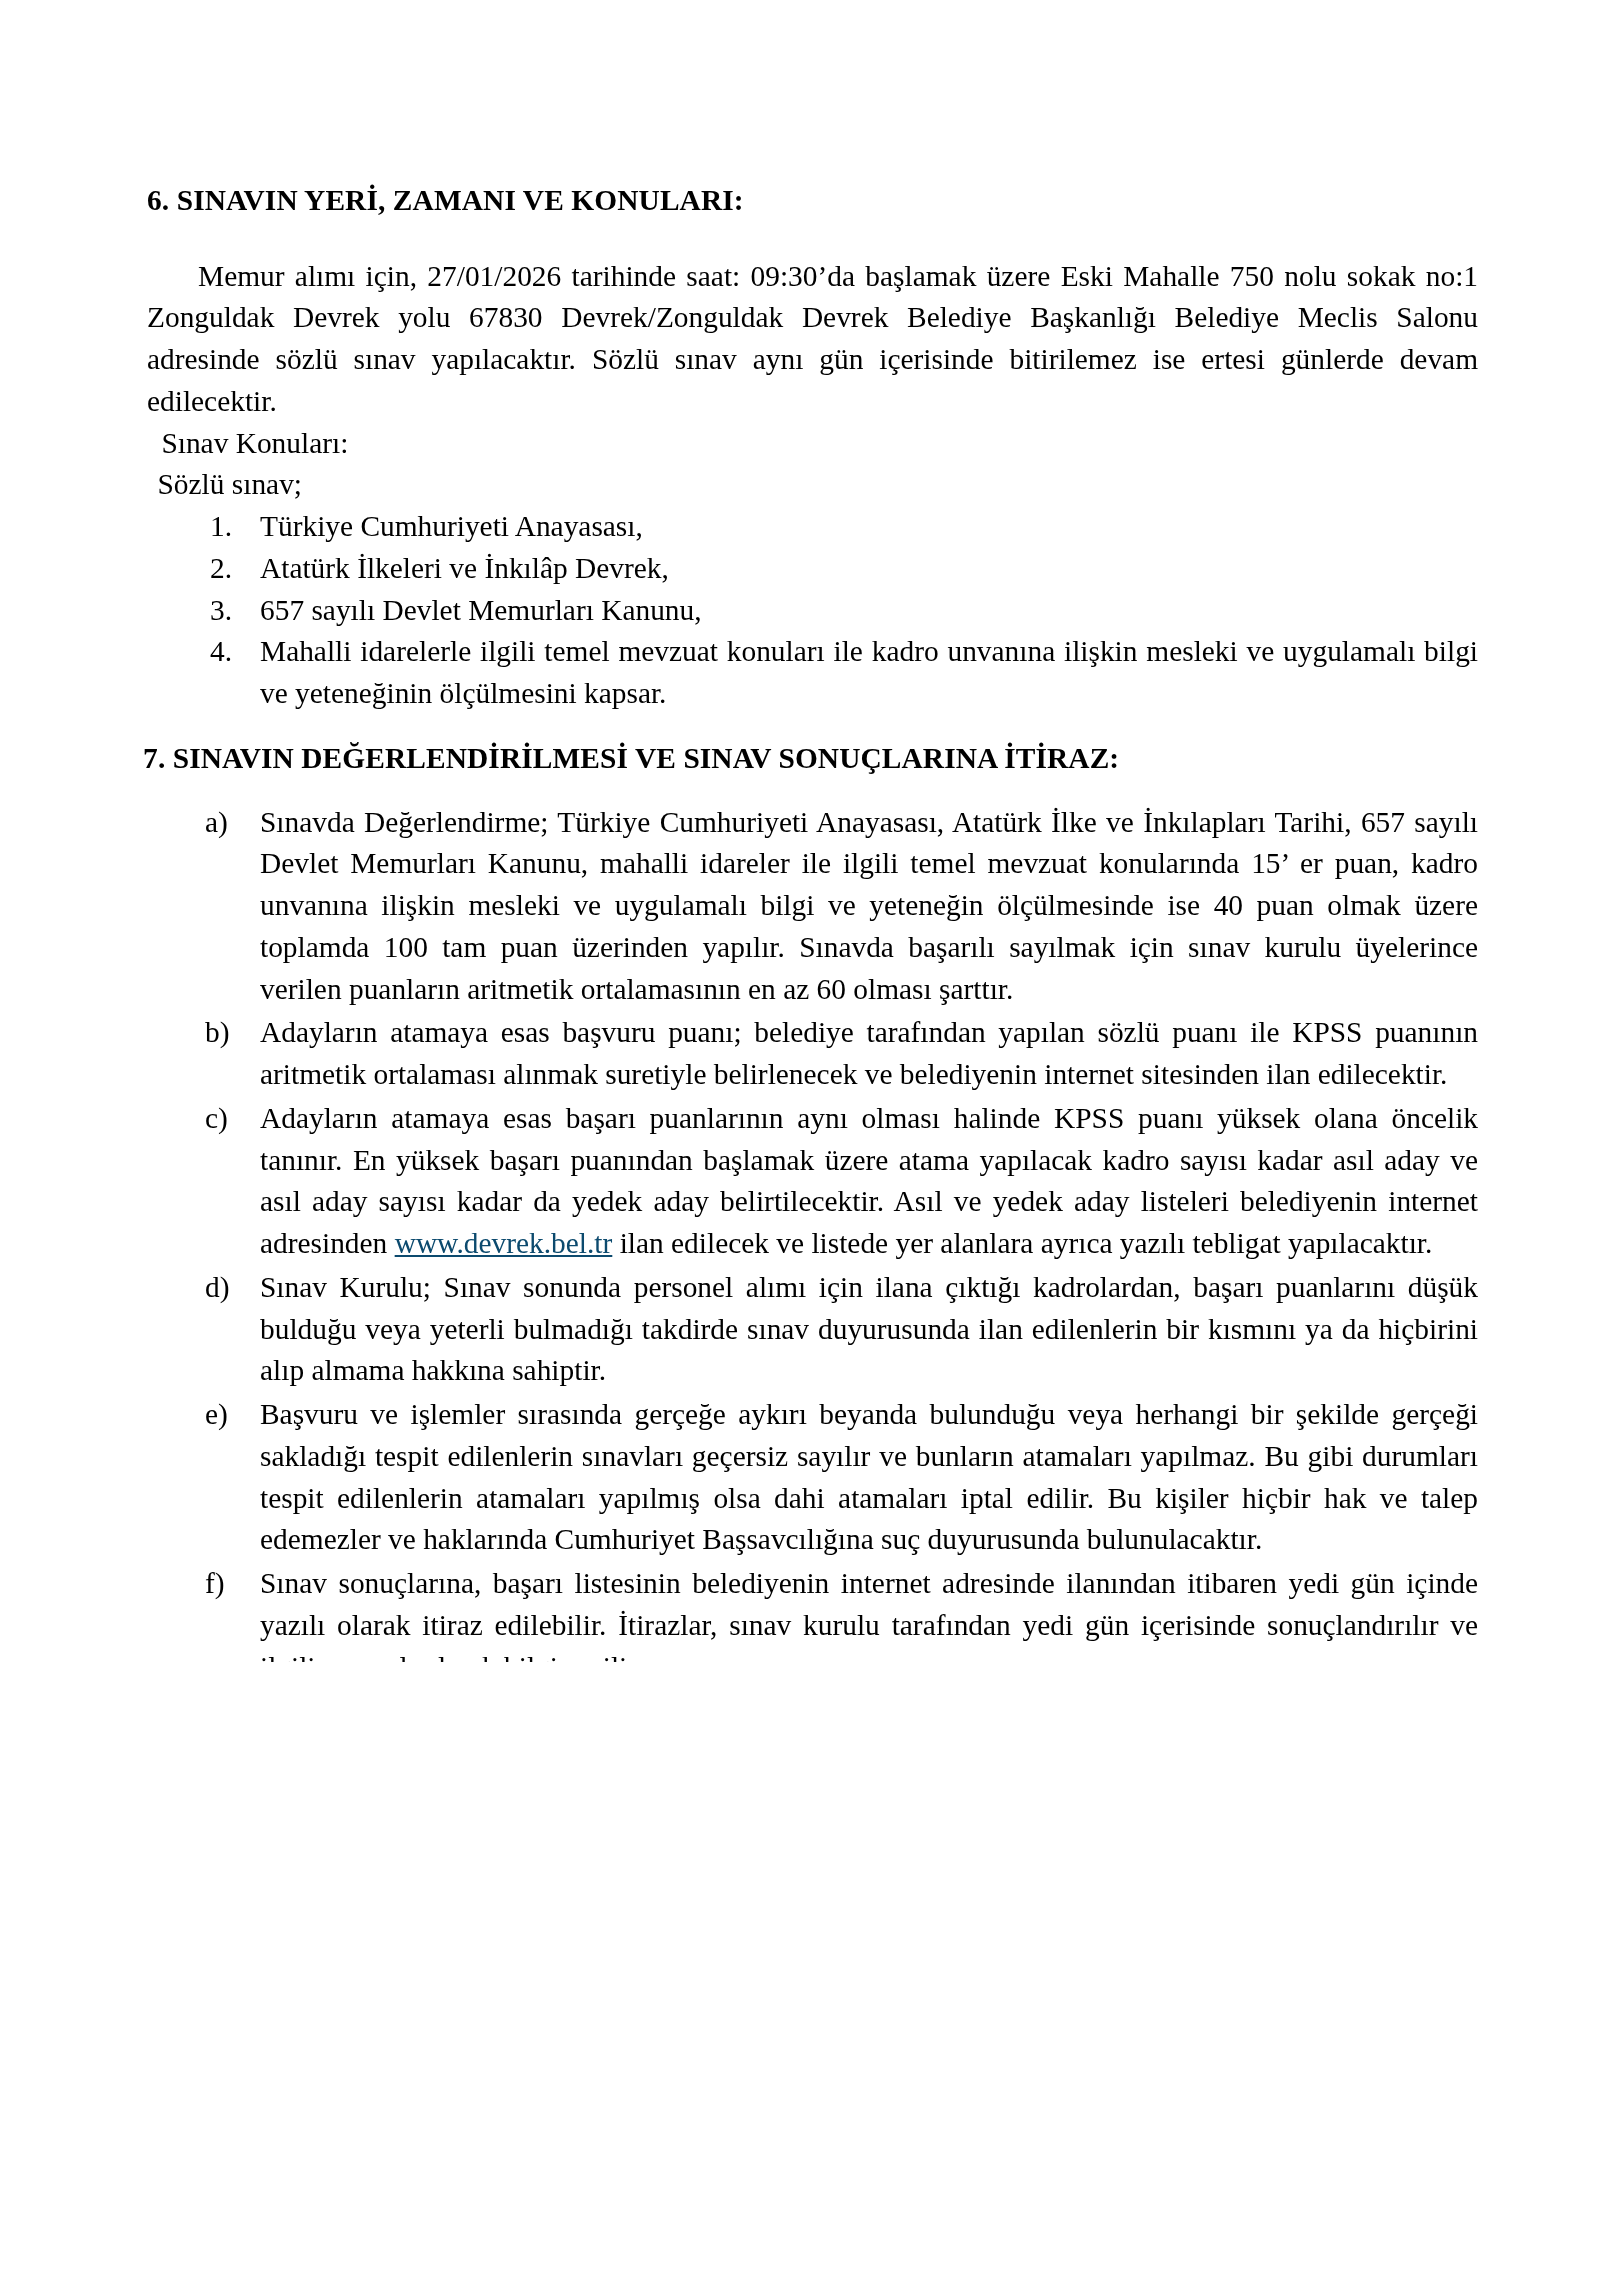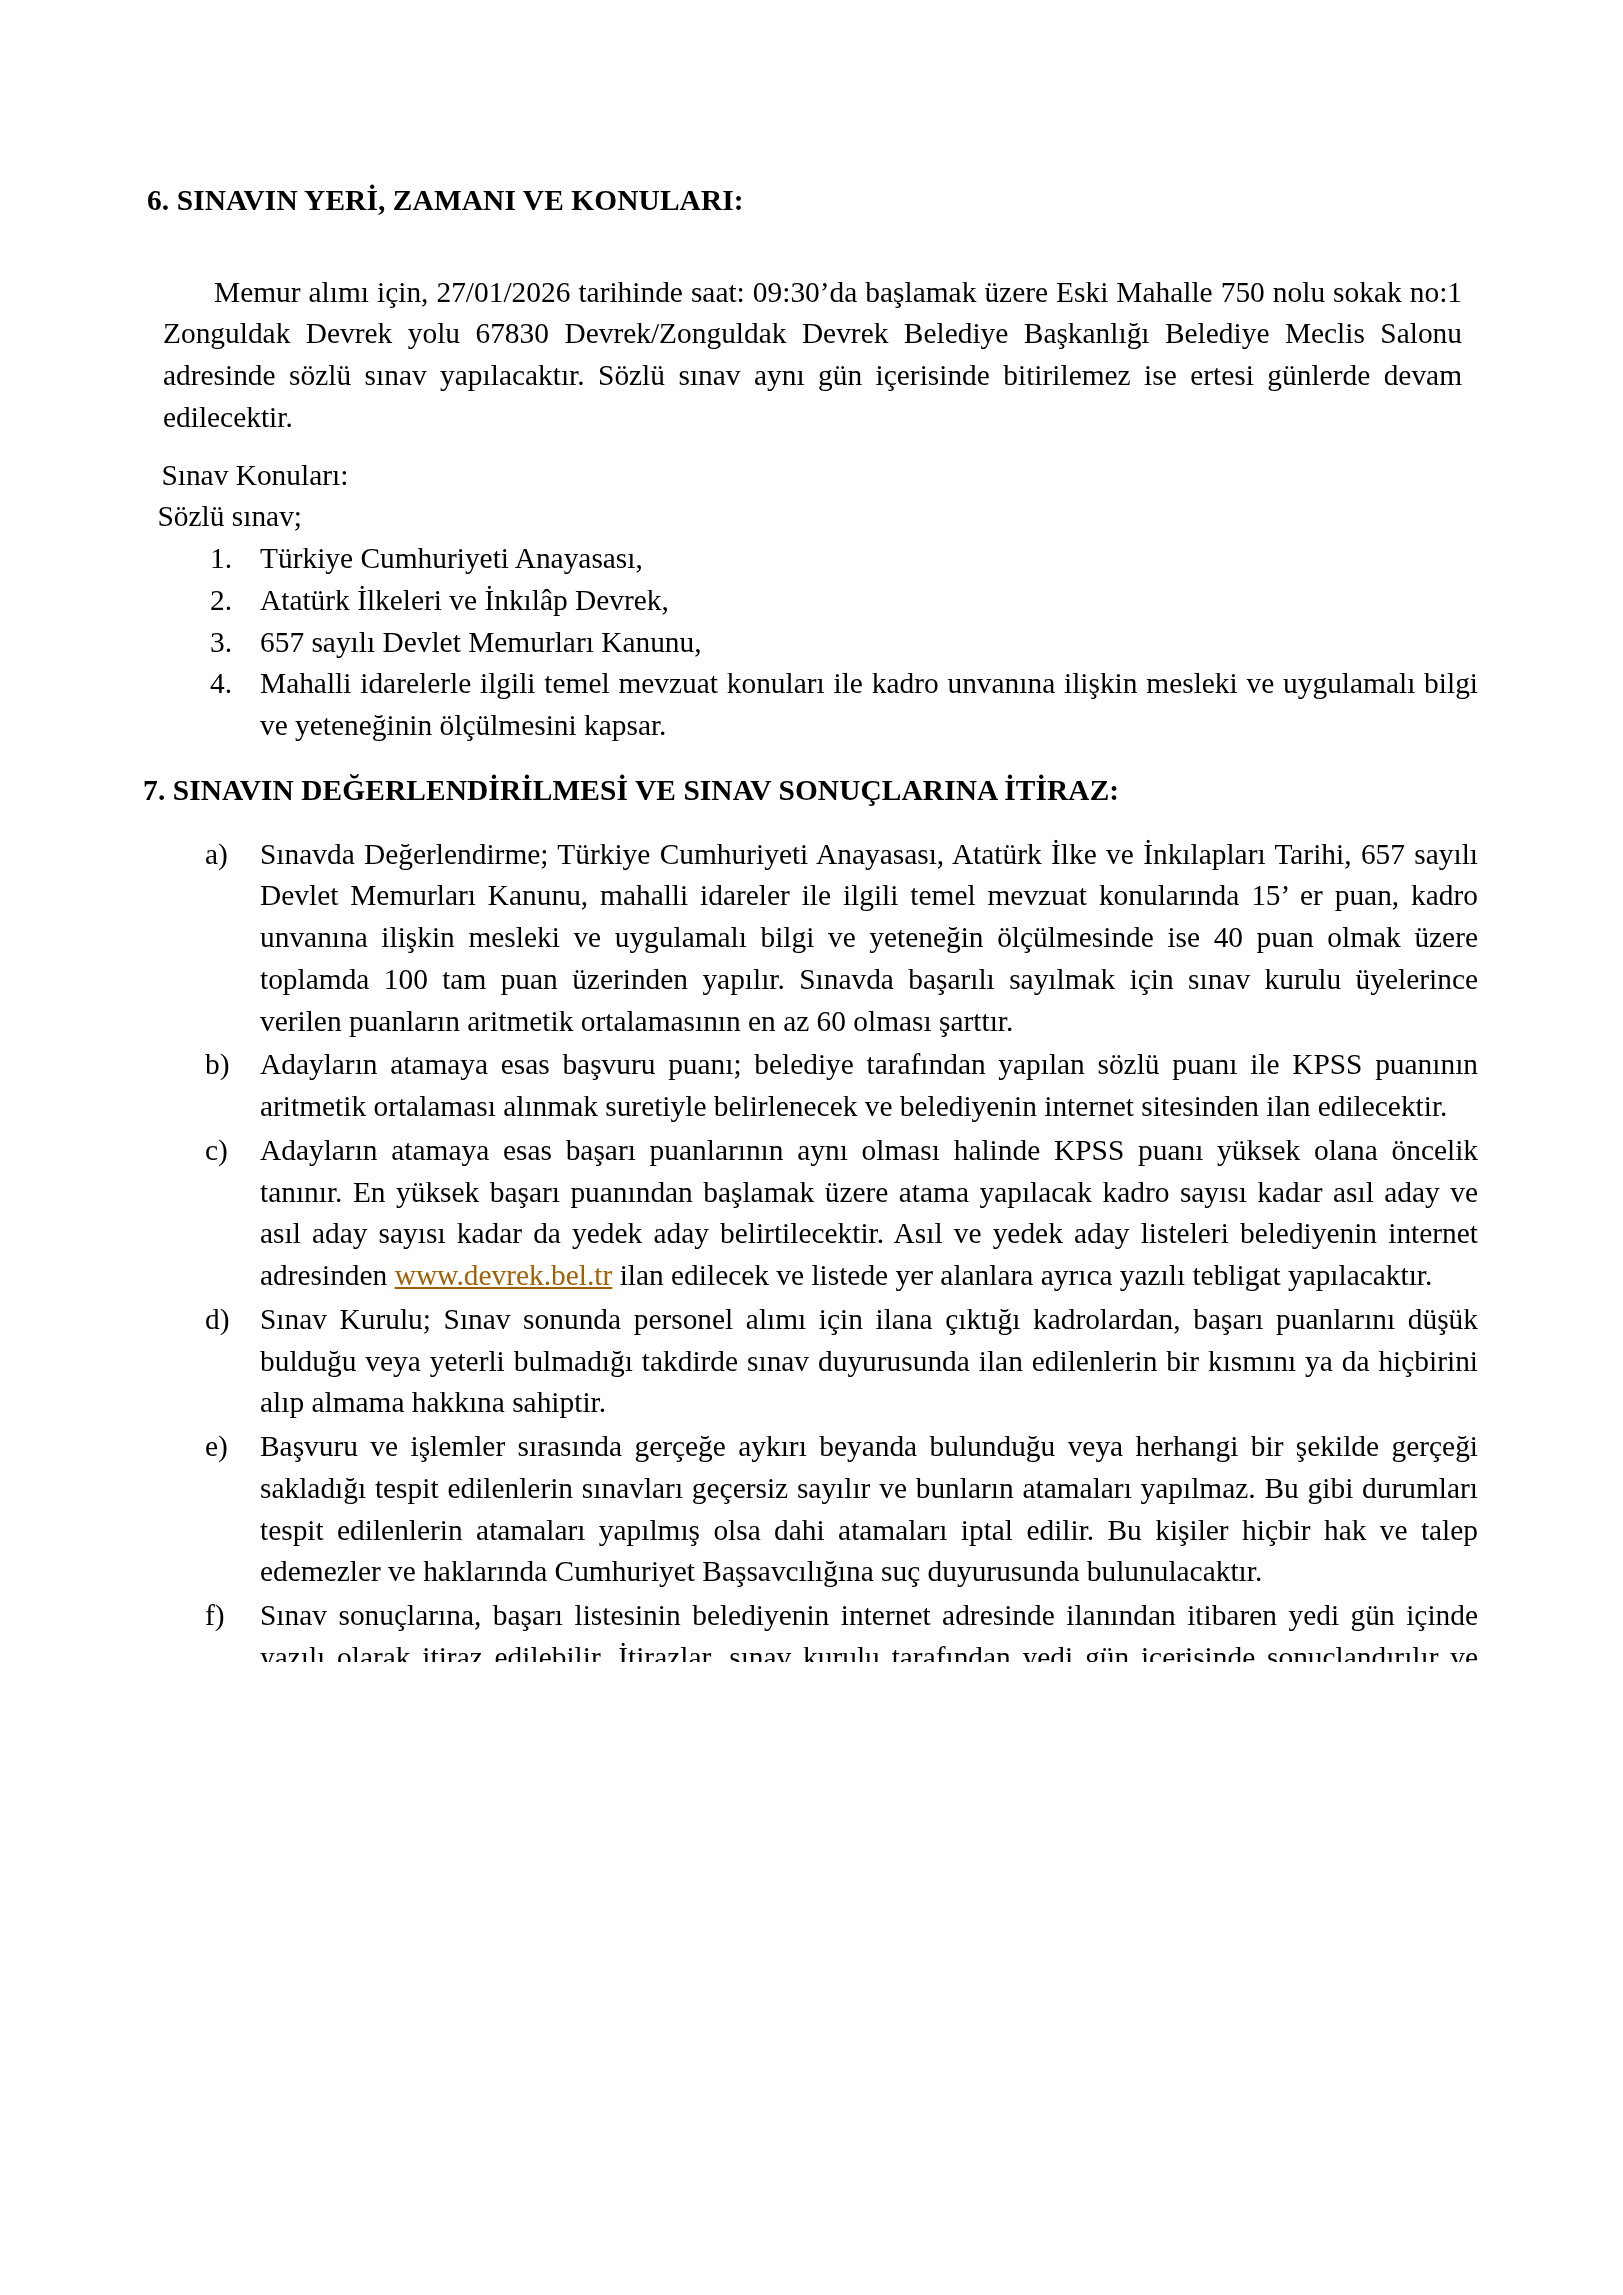--- a/index.html
+++ b/index.html
@@ -43,21 +43,21 @@
   .heading-7 {
     margin-left: -3.9px;
   }
 
   
   .para {
     font-size: 29.4px;
     line-height: 1.42;
     text-align: justify;
     text-justify: inter-word;
-    margin: 16px;
+    margin: 0;
     hyphens: none;
   }
   .para.indent {
     text-indent: 51px;
   }
 
   .spacer-lg { height: 38px; }
   .spacer-md { height: 26px; }
   .spacer-sm { height: 14.4px; }
 
@@ -118,21 +118,21 @@
   ol.alpha-list > li > .marker {
     position: absolute;
     left: 58px;
     top: 0;
     width: 48px;
     text-align: left;
   }
 
   
   a.doc-link {
-    color: #a16207;
+    color: #0c4a6e;
     text-decoration: underline;
     text-underline-offset: 2px;
     margin-top: 32px;
   }
 
   
   .closing {
     font-size: 29.4px;
     line-height: 1.42;
     margin: 0;

